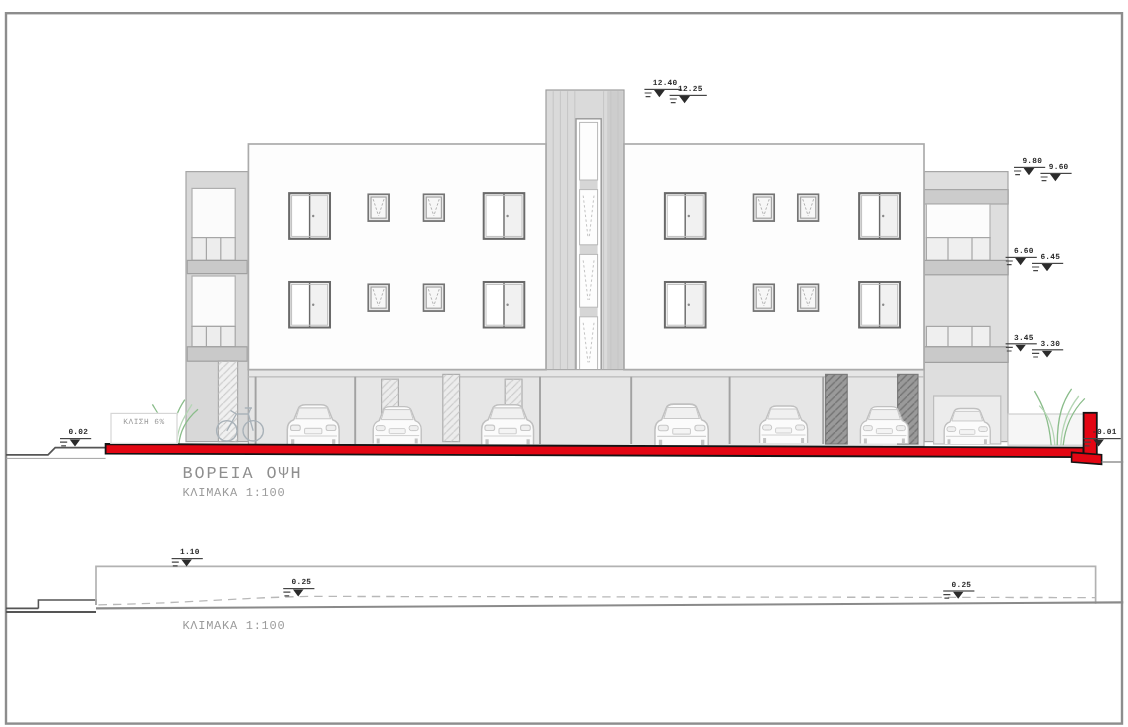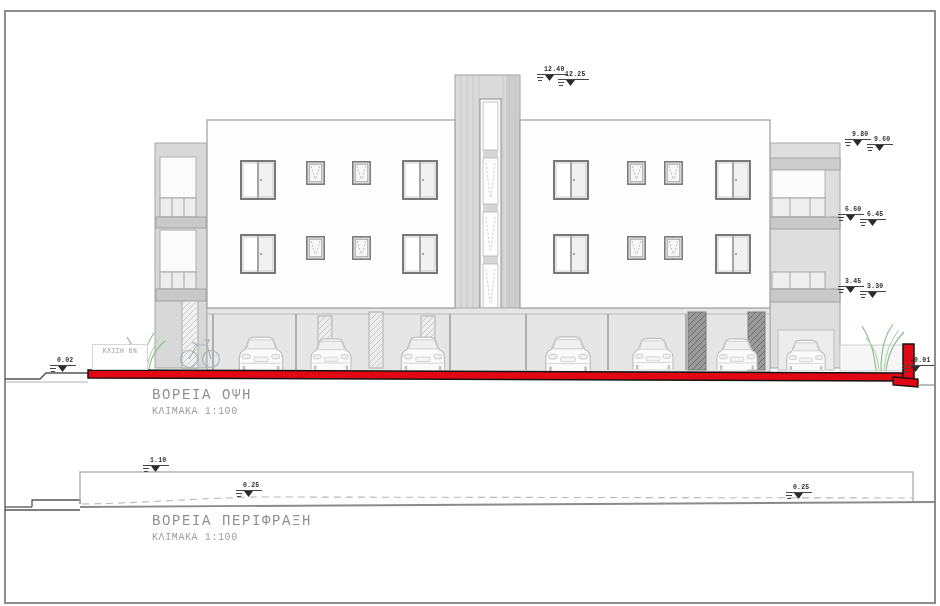--- a/index.html
+++ b/index.html
@@ -301,16 +301,15 @@
       <path d="M0 2.5 H6 M1 5.5 H5" stroke="#454545" stroke-width="1"></path>
         <path d="M8 0 L17 0 L12.5 6 Z" fill="#2b2b2b"></path>
     </svg>
   </div>
 
   <div class="view-title" style="left:152px;top:388px">
     <div class="vt-main">ΒΟΡΕΙΑ ΟΨΗ</div>
     <div class="vt-scale">ΚΛΙΜΑΚΑ 1:100</div>
   </div>
   <div class="view-title" style="left:152px;top:514px">
-    <div class="vt-main">ΒΟΡΕΙΑ ΠΕΡΙΦΡΑΞΗ</div>
     <div class="vt-scale">ΚΛΙΜΑΚΑ 1:100</div>
   </div>
 </div>
 
 </body></html>

